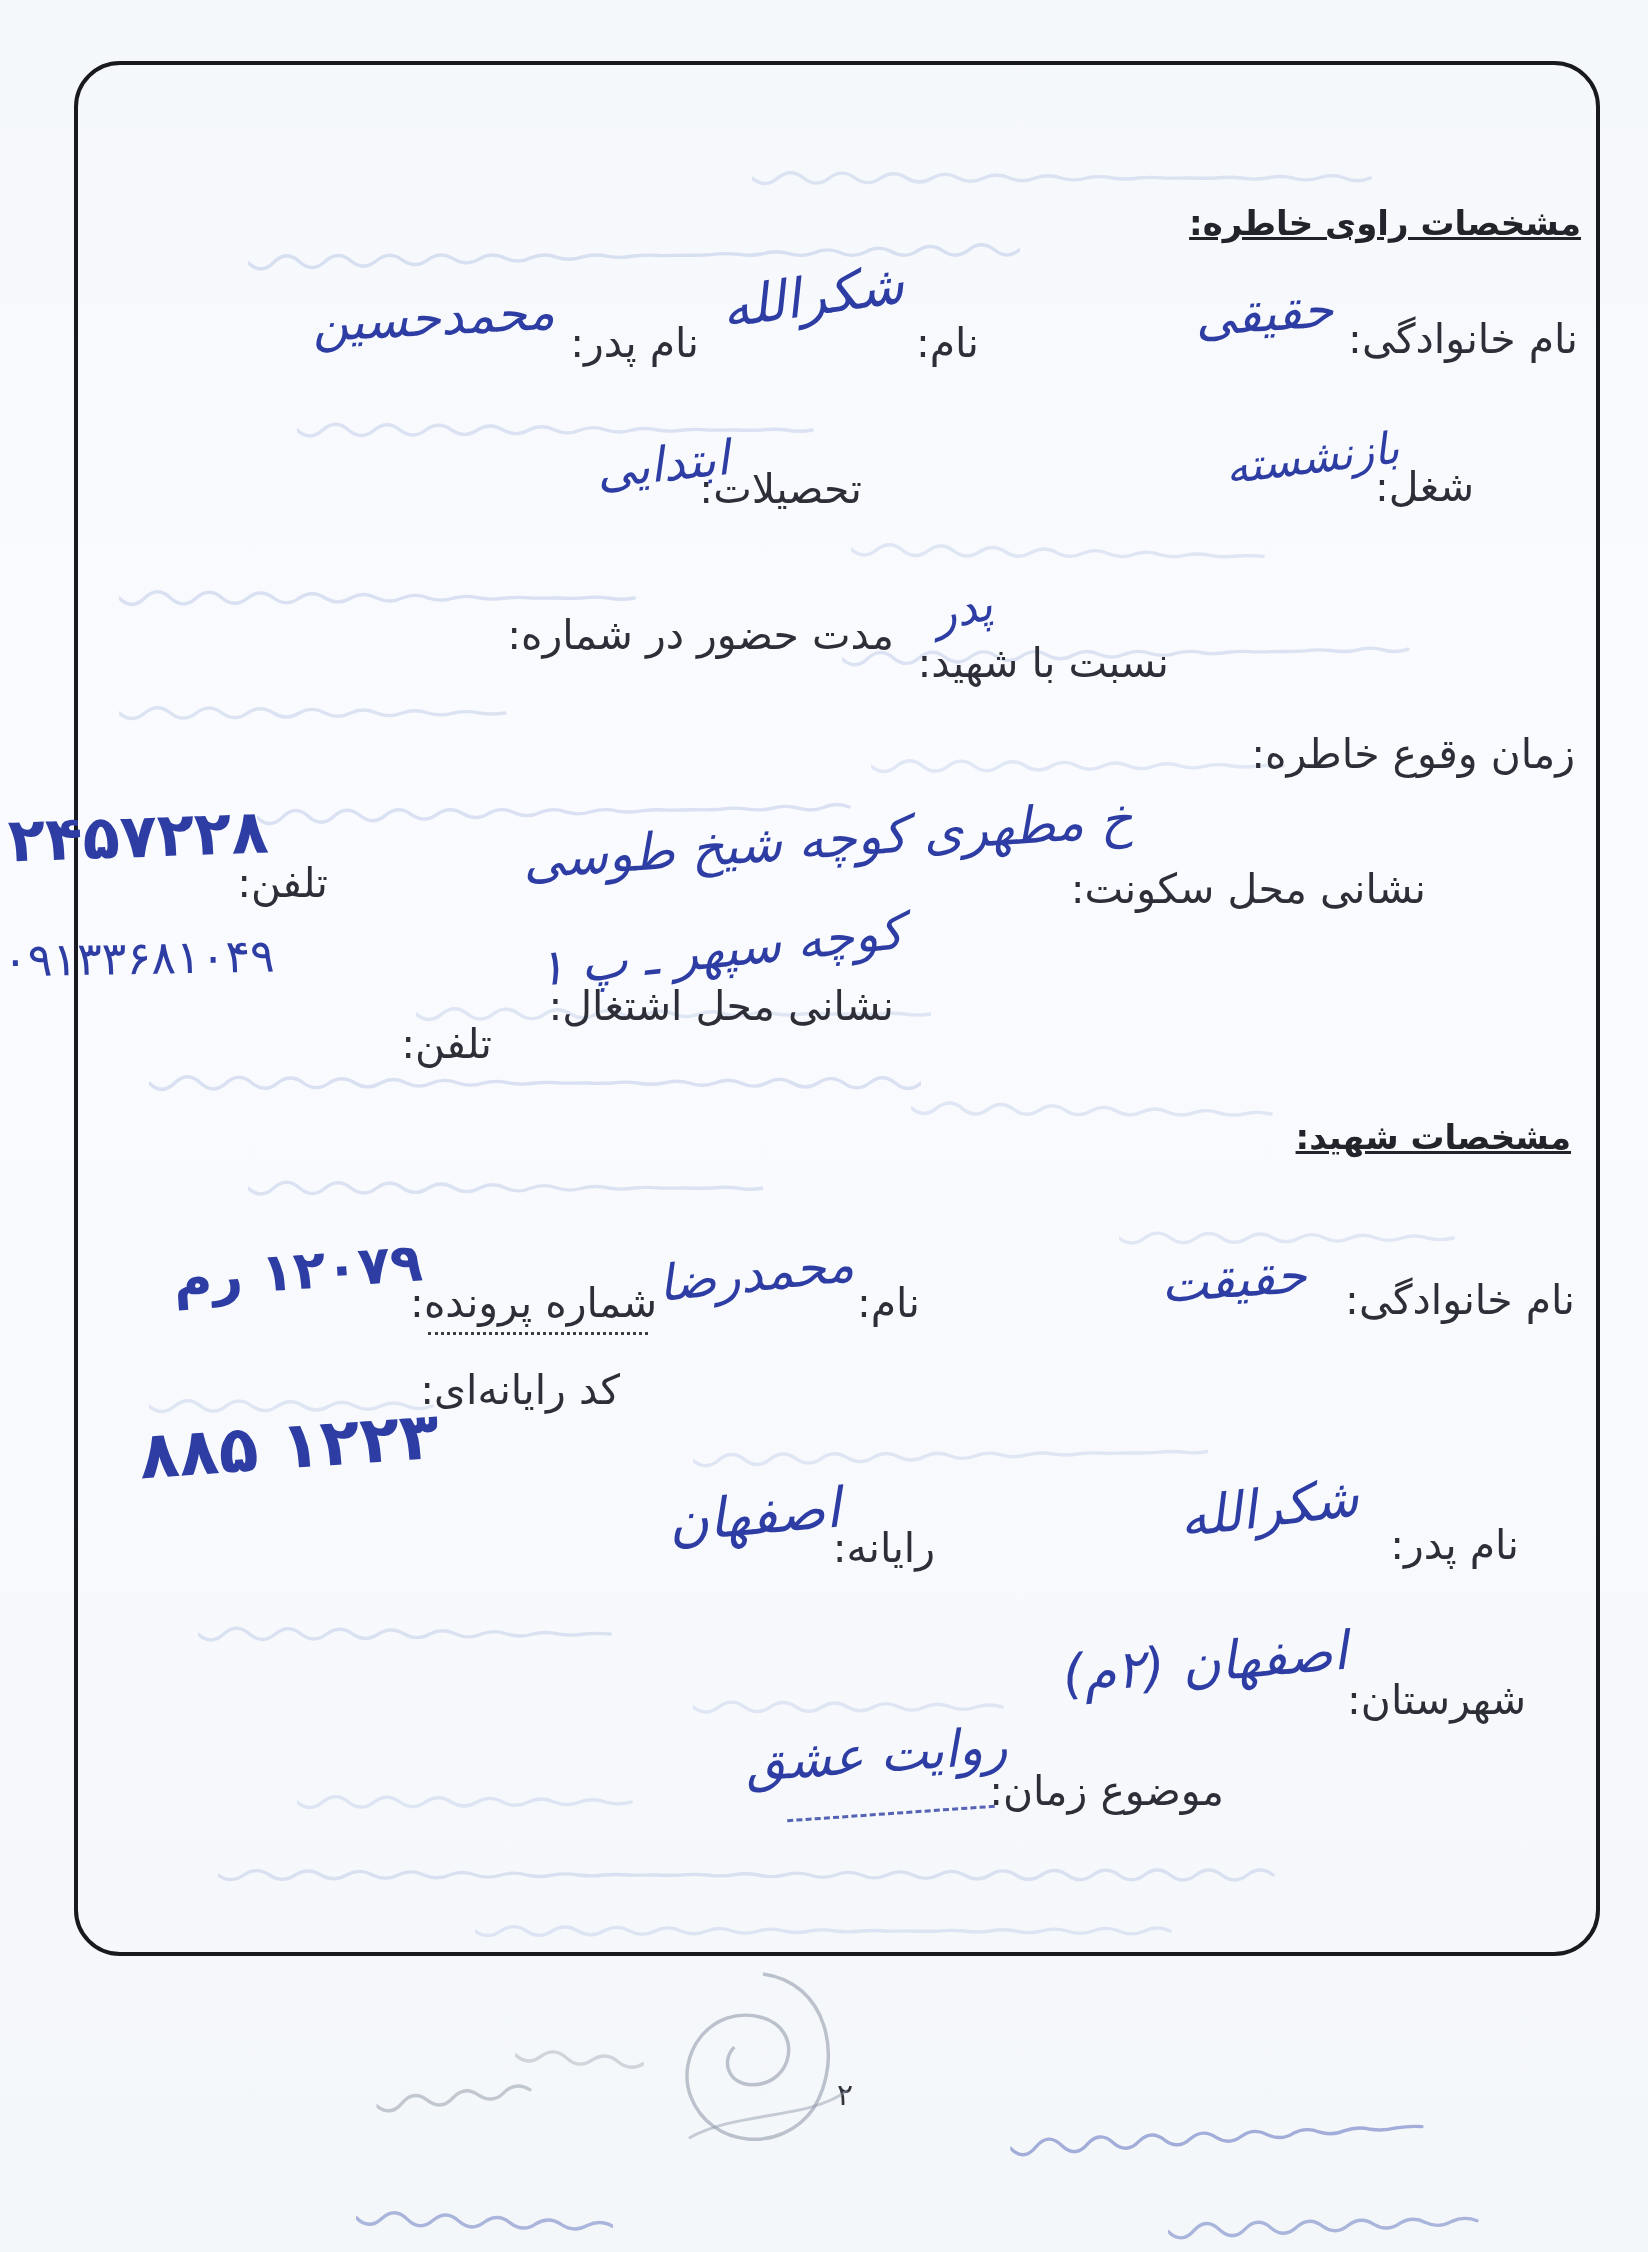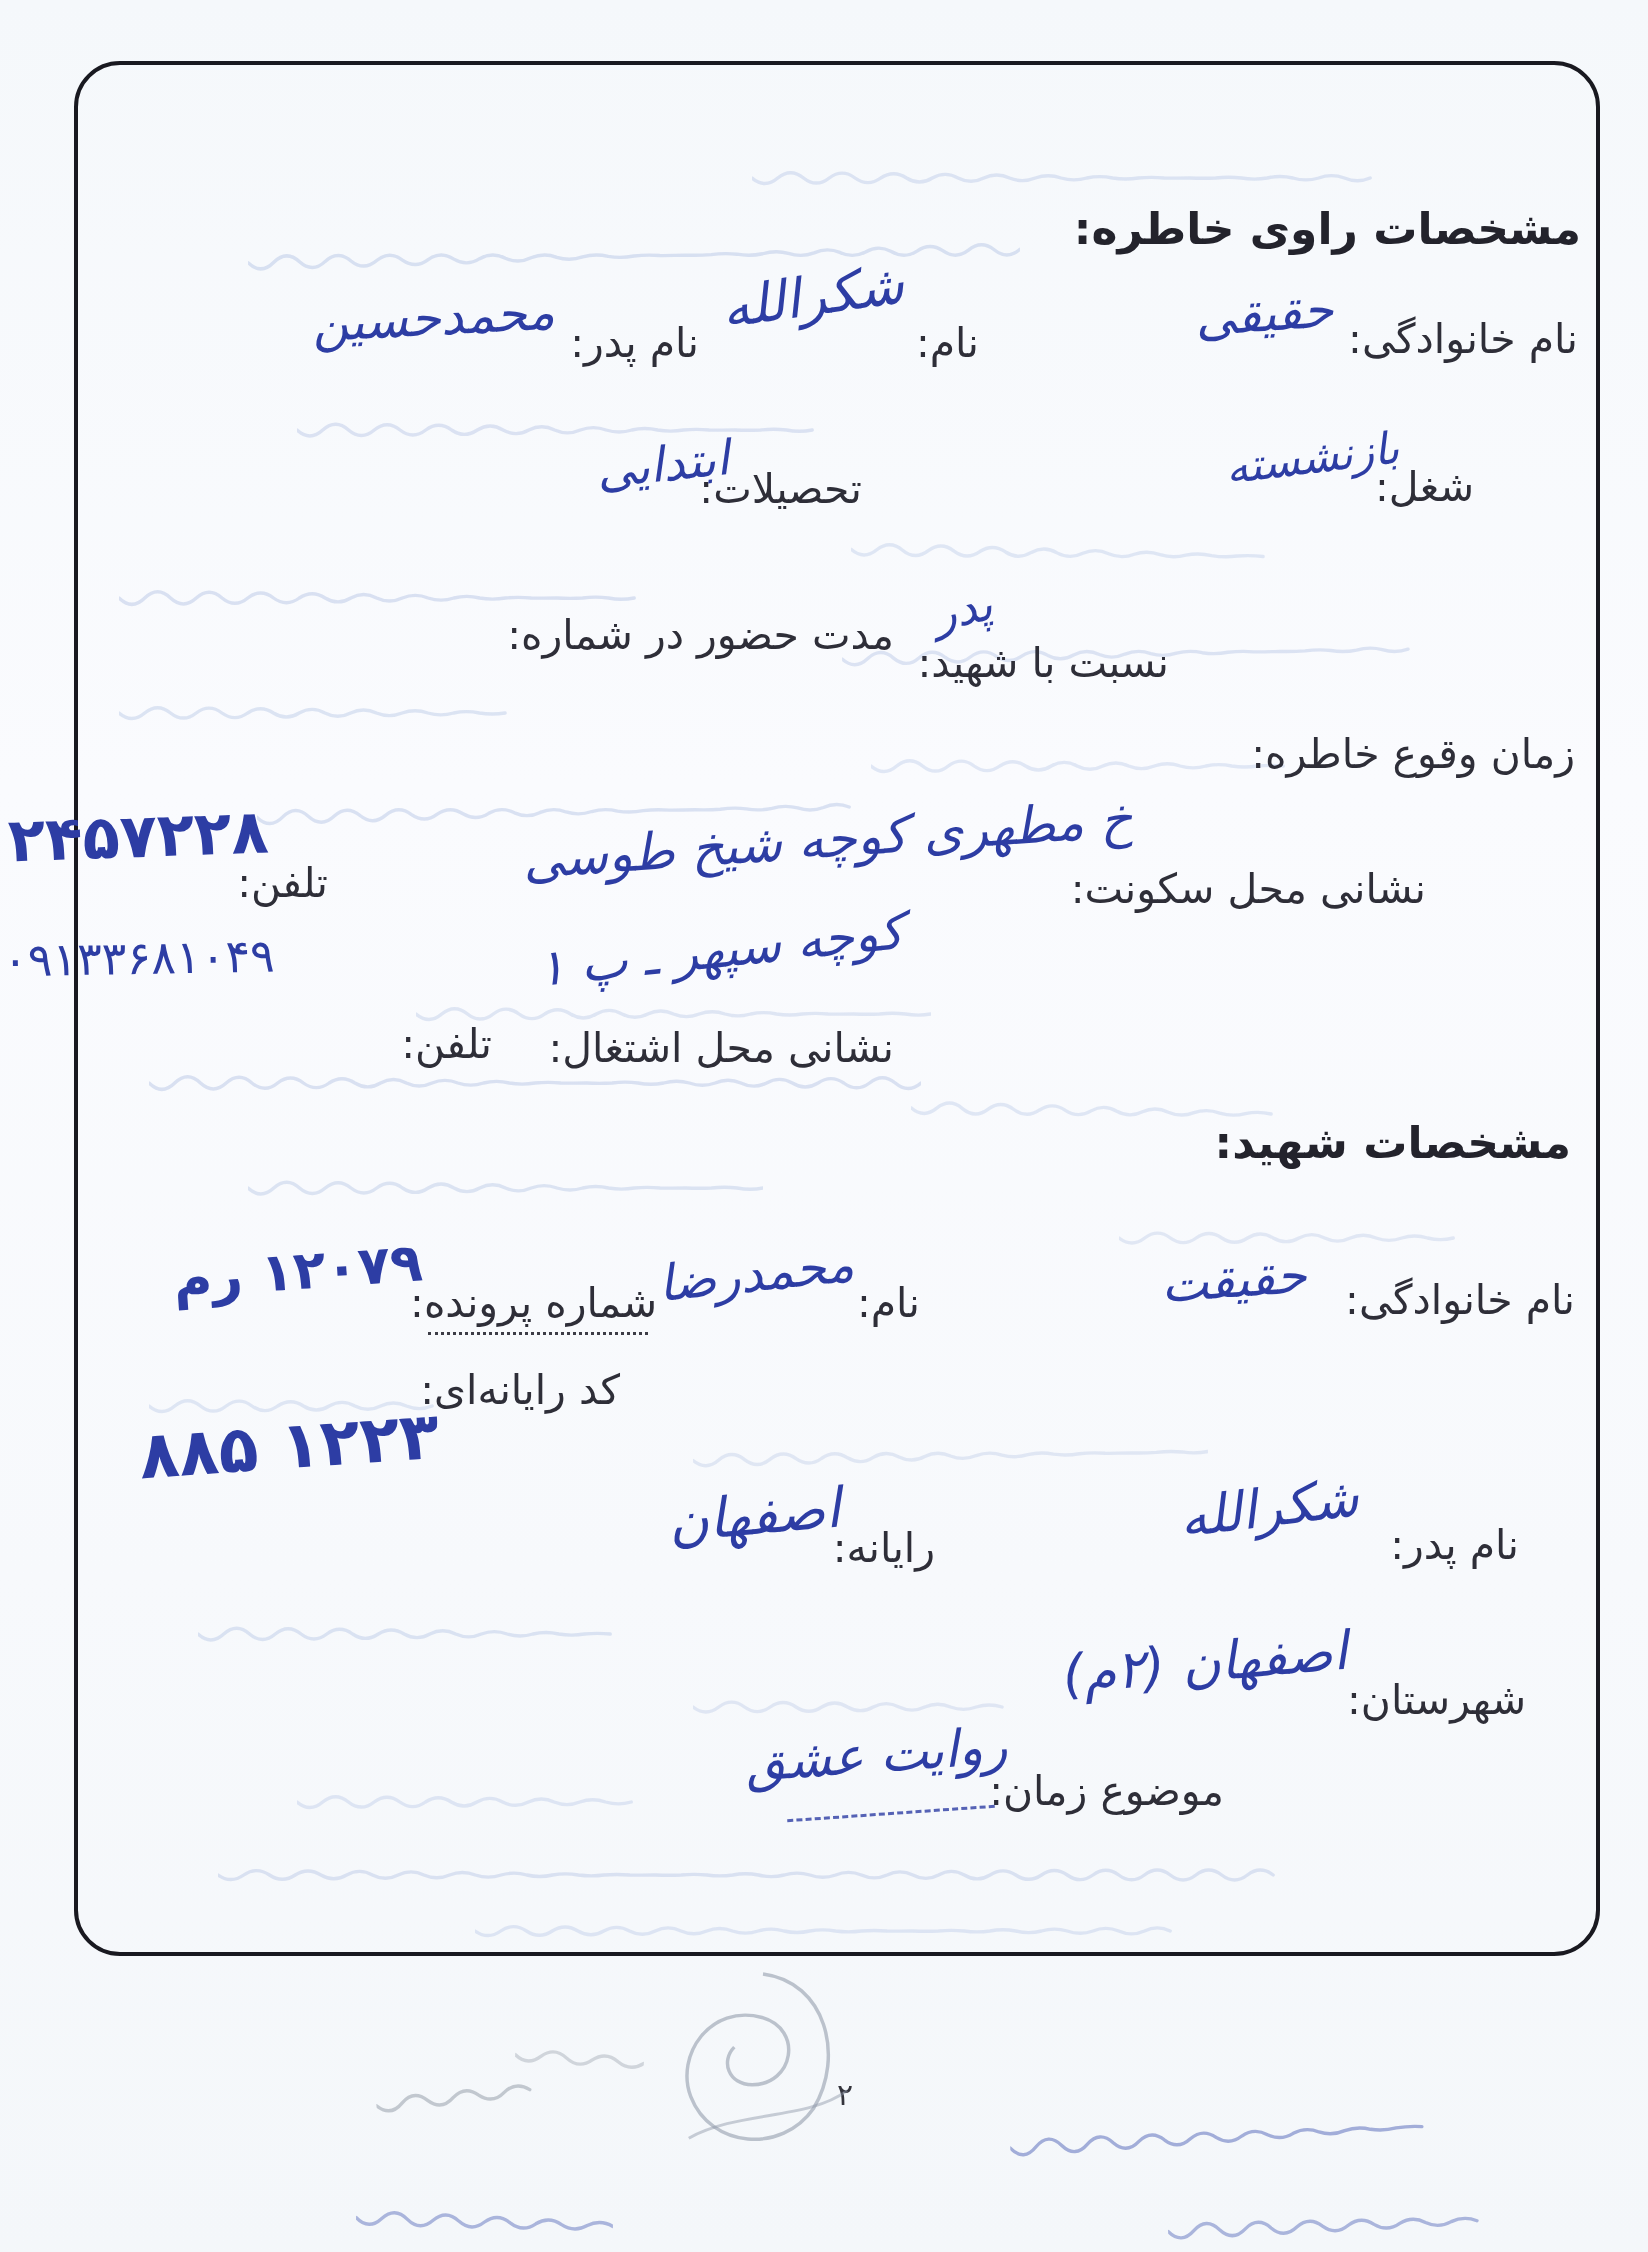--- a/index.html
+++ b/index.html
@@ -15,21 +15,21 @@
   .frame{
     position:absolute;left:74px;top:61px;width:1518px;height:1887px;
     border:4px solid #191920;border-radius:46px;
     background:transparent;
   }
   .lbl{
     position:absolute;color:#2e2e38;font-size:41px;white-space:nowrap;
     letter-spacing:0.5px;
   }
   .sec{
-    position:absolute;color:#23232c;font-size:44px;font-weight:bold;white-space:nowrap;
+    position:absolute;color:#23232c;font-size:34px;font-weight:bold;white-space:nowrap;text-decoration:underline;
   }
   .ink{
     position:absolute;color:#2d3da4;font-size:48px;white-space:nowrap;
     font-style:italic;transform-origin:center;
   }
   .digits{letter-spacing:6px;font-style:normal;}
   .uline{position:absolute;height:0;}
   .pageno{position:absolute;color:#34343c;font-size:30px;}
 </style>
 </head>
@@ -145,21 +145,21 @@
   <div class="lbl" style="right:73px;top:730px;margin-left:42px;">زمان وقوع خاطره:</div>
 
   <div class="lbl" style="right:222px;top:865px;">نشانی محل سکونت:</div>
   <div class="ink" style="right:515px;top:810px;font-size:51px;transform:rotate(-4deg);">خ مطهری کوچه شیخ طوسی</div>
   <div class="ink" style="right:744px;top:921px;font-size:50px;transform:rotate(-6deg);">کوچه سپهر ـ پ ۱</div>
 
   <div class="lbl" style="right:1320px;top:859px;">تلفن:</div>
   <div class="ink digits" style="left:8px;top:800px;font-size:61px;transform:rotate(-2deg);font-weight:bold;">۲۴۵۷۲۲۸</div>
   <div class="ink digits" style="left:3px;top:931px;font-size:46px;letter-spacing:2px;transform:rotate(-1deg);">۰۹۱۳۳۶۸۱۰۴۹</div>
 
-  <div class="lbl" style="right:754px;top:1024px;">نشانی محل اشتغال:</div>
+  <div class="lbl" style="right:754px;top:982px;">نشانی محل اشتغال:</div>
   <div class="lbl" style="right:1156px;top:1020px;">تلفن:</div>
 
   <div class="sec" style="right:77px;top:1117px;">مشخصات شهید:</div>
 
   <div class="lbl" style="right:73px;top:1276px;">نام خانوادگی:</div>
   <div class="ink" style="right:341px;top:1251px;font-size:50px;transform:rotate(-4deg);">حقیقت</div>
 
   <div class="lbl" style="right:728px;top:1279px;">نام:</div>
   <div class="ink" style="right:794px;top:1245px;font-size:50px;transform:rotate(-6deg);">محمدرضا</div>
 

